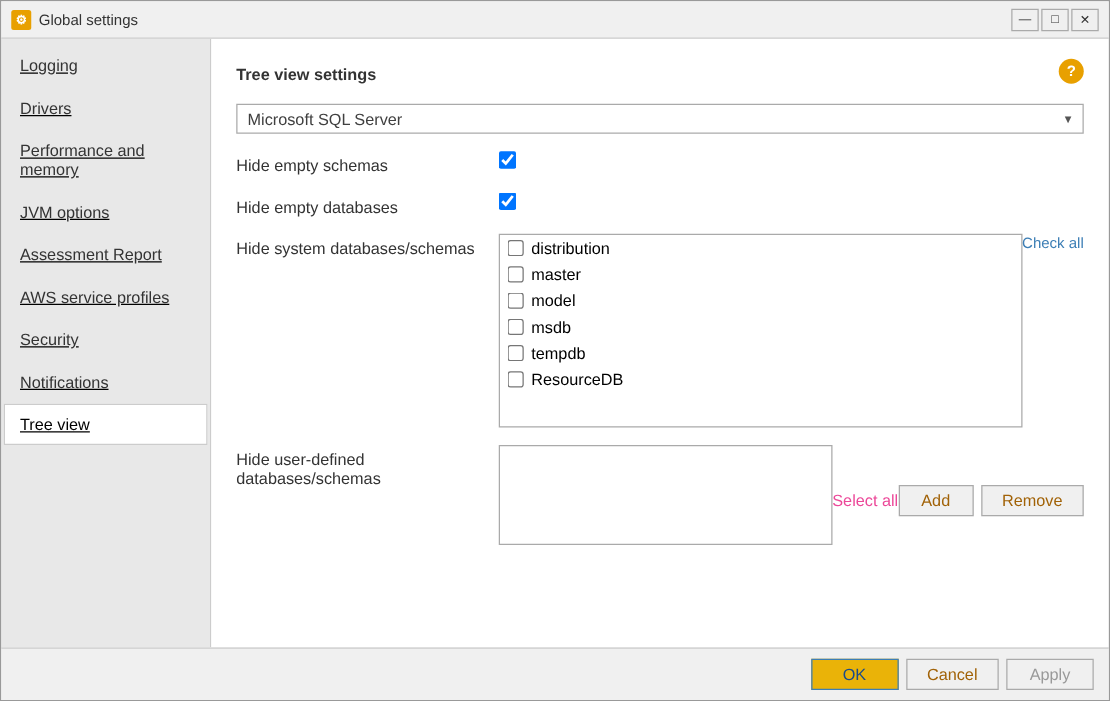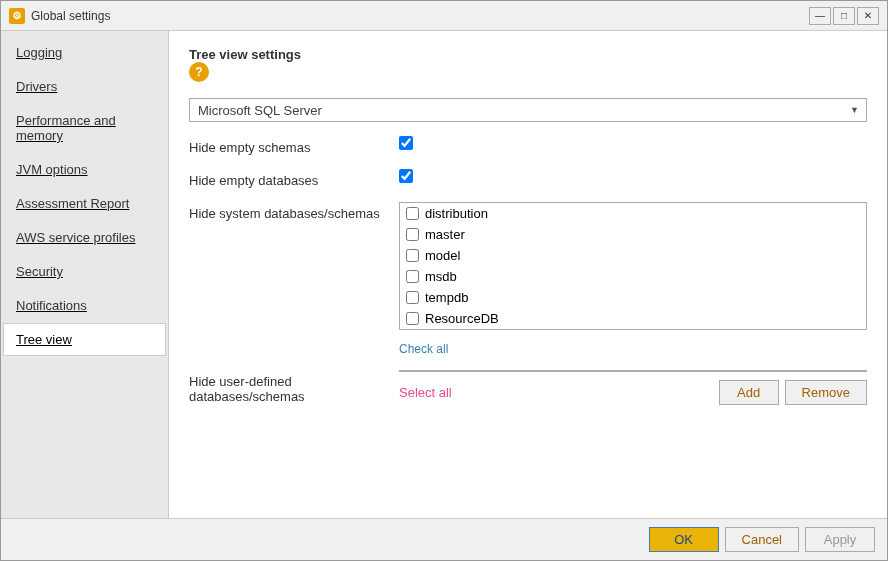--- a/index.html
+++ b/index.html
@@ -102,22 +102,21 @@
       overflow: hidden;
     }
 
     .section-title {
       font-size: 14px;
       font-weight: bold;
       color: #333;
       margin-bottom: 16px;
       display: flex;
       justify-content: space-between;
-      align-items: flex-start;
-      flex-direction: column;
+      align-items: flex-end;
     }
 
     .help-icon {
       width: 20px;
       height: 20px;
       background: #e8a000;
       border-radius: 50%;
       color: white;
       display: flex;
       align-items: center;
@@ -206,28 +205,28 @@
       width: 13px;
       height: 13px;
       margin: 0;
       cursor: pointer;
     }
 
     .check-all-link {
       color: #3c7eb5;
       cursor: pointer;
       text-decoration: none;
-      margin-top: 12px;
+      margin-top: 0;
       display: inline-block;
       font-size: 12px;
     }
 
     .list-box-section {
       display: flex;
-      flex-direction: column;
+      flex-direction: row;
       flex: 1;
     }
 
     
     .user-defined-container {
       flex: 1;
       border: 1px solid #aaa;
       background: white;
       overflow-y: auto;
       height: 80px;

